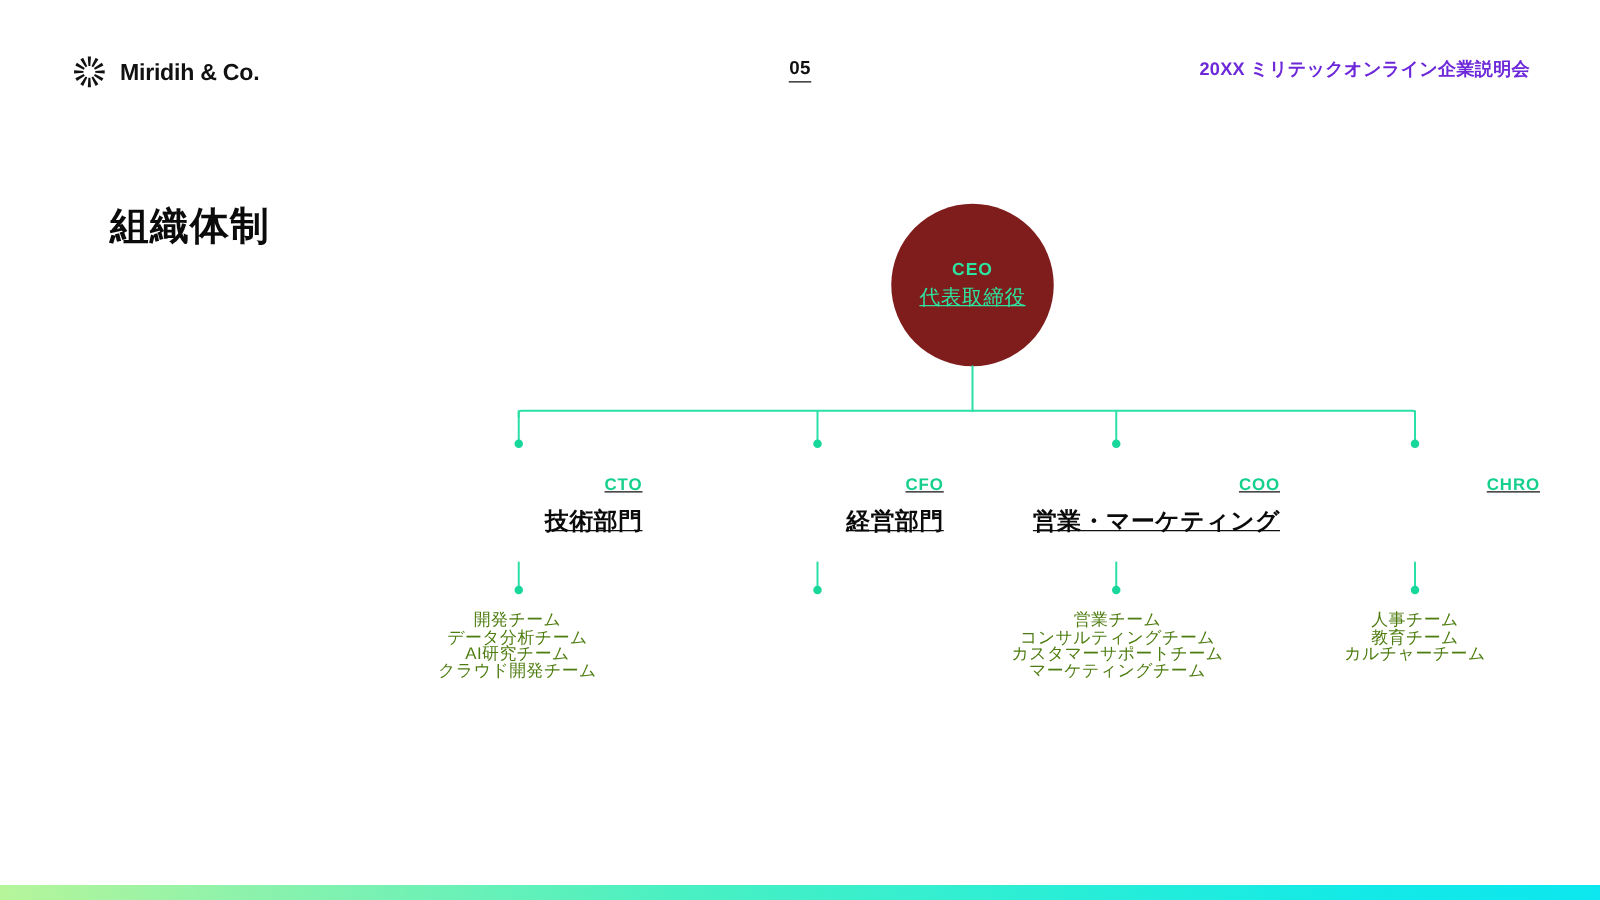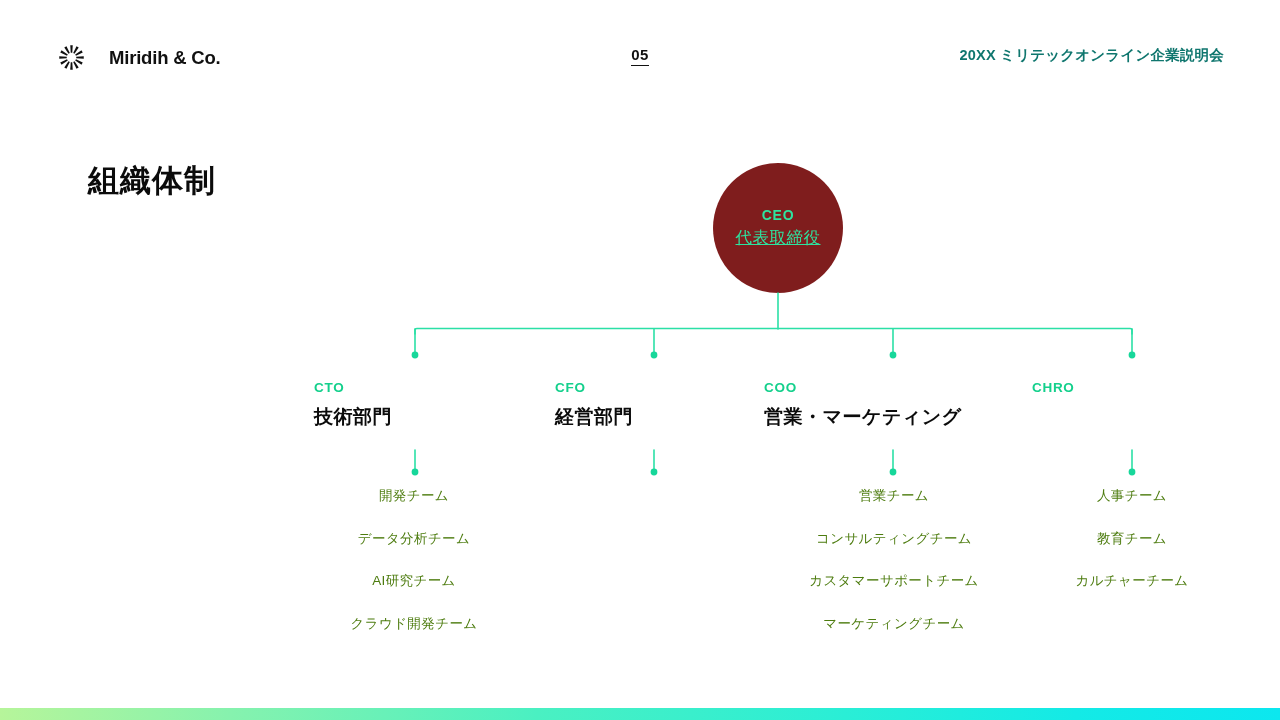--- a/index.html
+++ b/index.html
@@ -6,33 +6,33 @@
   html,body{ background:#ffffff; }
   body{
     width:1280px; height:720px; position:relative; overflow:hidden;
     font-family:"Liberation Sans","DejaVu Sans",sans-serif;
     color:#111111; -webkit-font-smoothing:antialiased;
   }
 
   
   .header{ position:absolute; left:0; top:0; width:1280px; height:112px; }
 
-  .brand{ position:absolute; left:58px; top:44px; display:flex; align-items:center; gap:24px; }
+  .brand{ position:absolute; left:58px; top:44px; display:flex; align-items:center; gap:11px; }
   .brand-mark{ width:27px; height:27px; display:block; }
   .brand-name{ font-size:18.5px; font-weight:700; letter-spacing:-0.2px; color:#111111; white-space:nowrap; }
 
   .page-num{
     position:absolute; left:0; top:46px; width:1280px; text-align:center;
     font-size:15px; font-weight:700; color:#111111; letter-spacing:0.3px;
   }
   .page-num span{ border-bottom:1.6px solid #111111; padding-bottom:2px; }
 
   .event-title{
     position:absolute; right:56px; top:46px;
-    font-size:14.5px; font-weight:700; color:#0f766e; letter-spacing:0.2px; white-space:nowrap;
+    font-size:14.5px; font-weight:700; color:#6d28d9; letter-spacing:0.2px; white-space:nowrap;
   }
 
   
   .slide-title{
     position:absolute; left:88px; top:160px;
     font-size:31px; font-weight:700; letter-spacing:1px; color:#0b0b0b;
   }
 
   
   .chart{ position:absolute; left:0; top:0; width:1280px; height:720px; }
@@ -40,27 +40,27 @@
   .ceo-node{
     position:absolute; left:713px; top:163px; width:130px; height:130px;
     background:#7f1d1d; border-radius:50%;
     display:flex; flex-direction:column; align-items:center; justify-content:center; gap:4px;
   }
   .ceo-role{ font-size:14px; font-weight:700; letter-spacing:0.8px; color:#2ee39f; }
   .ceo-name{ font-size:16.5px; font-weight:500; color:#2ee39f; letter-spacing:0.5px;text-decoration:underline; }
 
   .connectors{ position:absolute; left:0; top:0; width:1280px; height:720px; pointer-events:none; }
 
-  .dept-col{ position:absolute; top:380px; text-align:left; }
+  .dept-col{ position:absolute; top:380px; text-align:right;text-decoration:underline; }
   .dept-role{ font-size:13.5px; font-weight:700; letter-spacing:0.7px; color:#14d08c; }
   .dept-name{ font-size:19px; font-weight:700; color:#0b0b0b; margin-top:9px; letter-spacing:0.5px; white-space:nowrap; }
 
   .teams{ position:absolute; top:489px; text-align:center; }
   .team-item{ font-size:13.5px; color:#4d7c0f; letter-spacing:0.4px; white-space:nowrap; line-height:1; height:13.5px; }
-  .team-item + .team-item{ margin-top:29px; }
+  .team-item + .team-item{ }
 
   
   .col-0{ left:314px; width:200px; }
   .col-1{ left:555px; width:200px; }
   .col-2{ left:764px; width:260px; }
   .col-3{ left:1032px; width:200px; }
 
   
   .footer-bar{
     position:absolute; left:0; bottom:0; width:1280px; height:12px;

